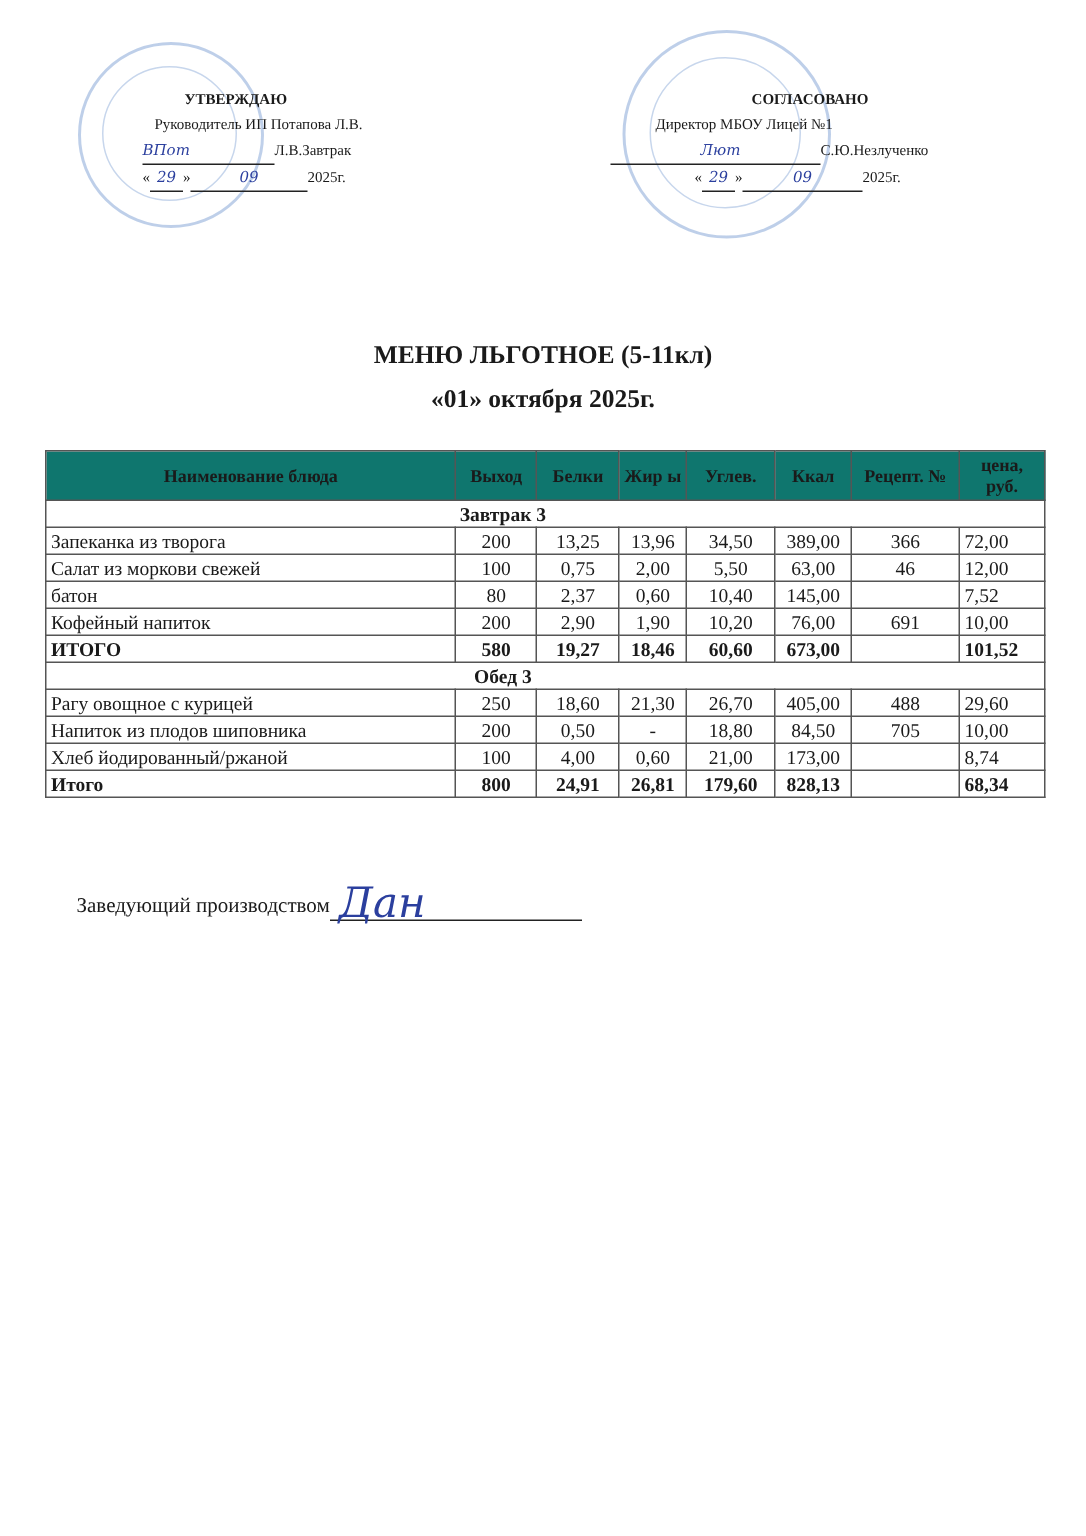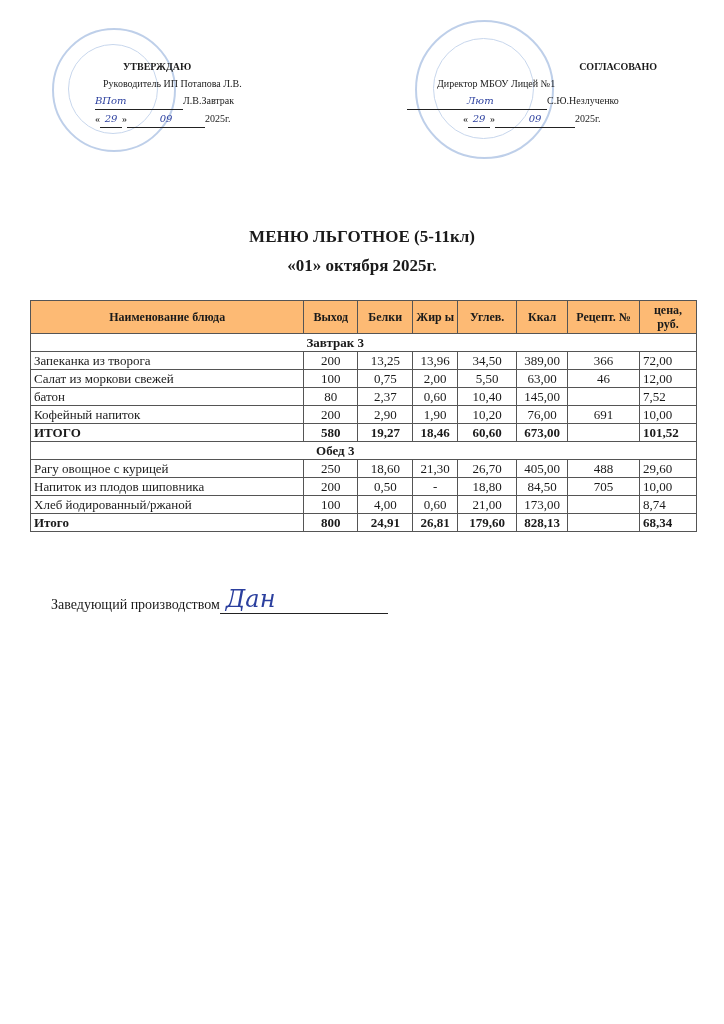--- a/index.html
+++ b/index.html
@@ -7,21 +7,21 @@
          font-family:"Liberation Serif", serif; color:#1a1a1a; }
   .stamp { position:absolute; border-radius:50%; border:2px solid #8aa9d8; opacity:0.55; }
   .stamp .inner { position:absolute; border-radius:50%; border:1px solid #9ab5dd; }
   .approve { position:absolute; font-size:10px; line-height:17px; }
   .approve .head { font-weight:bold; text-align:center; }
   .sig-line { display:inline-block; border-bottom:1px solid #222; }
   .handwrite { color:#2b3f9e; font-style:italic; font-family:"DejaVu Serif", serif; }
   .title { position:absolute; left:0; width:724px; text-align:center; font-weight:bold; font-size:17px; }
   table.menu { position:absolute; left:30px; top:300px; width:667px; border-collapse:collapse; font-size:13px; }
   table.menu td, table.menu th { border:1px solid #555; padding:0 3px; height:17px; line-height:16px; }
-  table.menu th { background:#fdba74; font-weight:bold; font-size:12px; text-align:center; height:32px; line-height:14px; }
+  table.menu th { background:#0f766e; font-weight:bold; font-size:12px; text-align:center; height:32px; line-height:14px; }
   table.menu td.num { text-align:center; }
   table.menu td.price { text-align:left; }
   table.menu tr.total td { font-weight:bold; }
   table.menu td.section { text-align:center; font-weight:bold; border-right:none; }
   table.menu td.section-end { border-left:none; }
   .footer { position:absolute; left:51px; top:597px; font-size:14px; }
 </style>
 </head>
 <body>
 
@@ -38,21 +38,21 @@
   <div style="padding-left:8px;">Руководитель ИП Потапова Л.В.</div>
   <div>
     <span class="sig-line" style="width:88px;"><span class="handwrite">ВПот</span></span><span>Л.В.Завтрак</span>
   </div>
   <div>
     <span>«</span><span class="sig-line handwrite" style="width:22px;text-align:center;">29</span><span>»</span><span class="sig-line handwrite" style="width:78px;text-align:center;">09</span><span>2025г.</span>
   </div>
 </div>
 
 <div class="approve" style="left:407px;top:58px;width:250px;">
-  <div class="head" style="padding-left:16px;text-align:right;">СОГЛАСОВАНО</div>
+  <div class="head" style="padding-left:16px;text-align:center;">СОГЛАСОВАНО</div>
   <div style="padding-left:30px;">Директор МБОУ Лицей №1</div>
   <div>
     <span class="sig-line" style="width:140px;"><span class="handwrite" style="padding-left:60px;">Лют</span></span><span>С.Ю.Незлученко</span>
   </div>
   <div style="padding-left:56px;">
     <span>«</span><span class="sig-line handwrite" style="width:22px;text-align:center;">29</span><span>»</span><span class="sig-line handwrite" style="width:80px;text-align:center;">09</span><span>2025г.</span>
   </div>
 </div>
 
 <div class="title" style="top:227px;">МЕНЮ ЛЬГОТНОЕ (5-11кл)</div>
@@ -177,14 +177,14 @@
         <td class="num">26,81</td>
         <td class="num">179,60</td>
         <td class="num">828,13</td>
         <td class="num"></td>
         <td class="price">68,34</td>
       </tr>
     </tbody>
 </table>
 
 <div class="footer">
-  <span>Заведующий производством</span><span class="sig-line" style="width:168px;position:relative;"><span class="handwrite" style="position:absolute;left:6px;top:-12px;font-size:24px;">Дан</span>&nbsp;</span>
+  <span>Заведующий производством</span><span class="sig-line" style="width:168px;position:relative;"><span class="handwrite" style="position:absolute;left:6px;top:-12px;font-size:28px;">Дан</span>&nbsp;</span>
 </div>
 
 </body></html>

